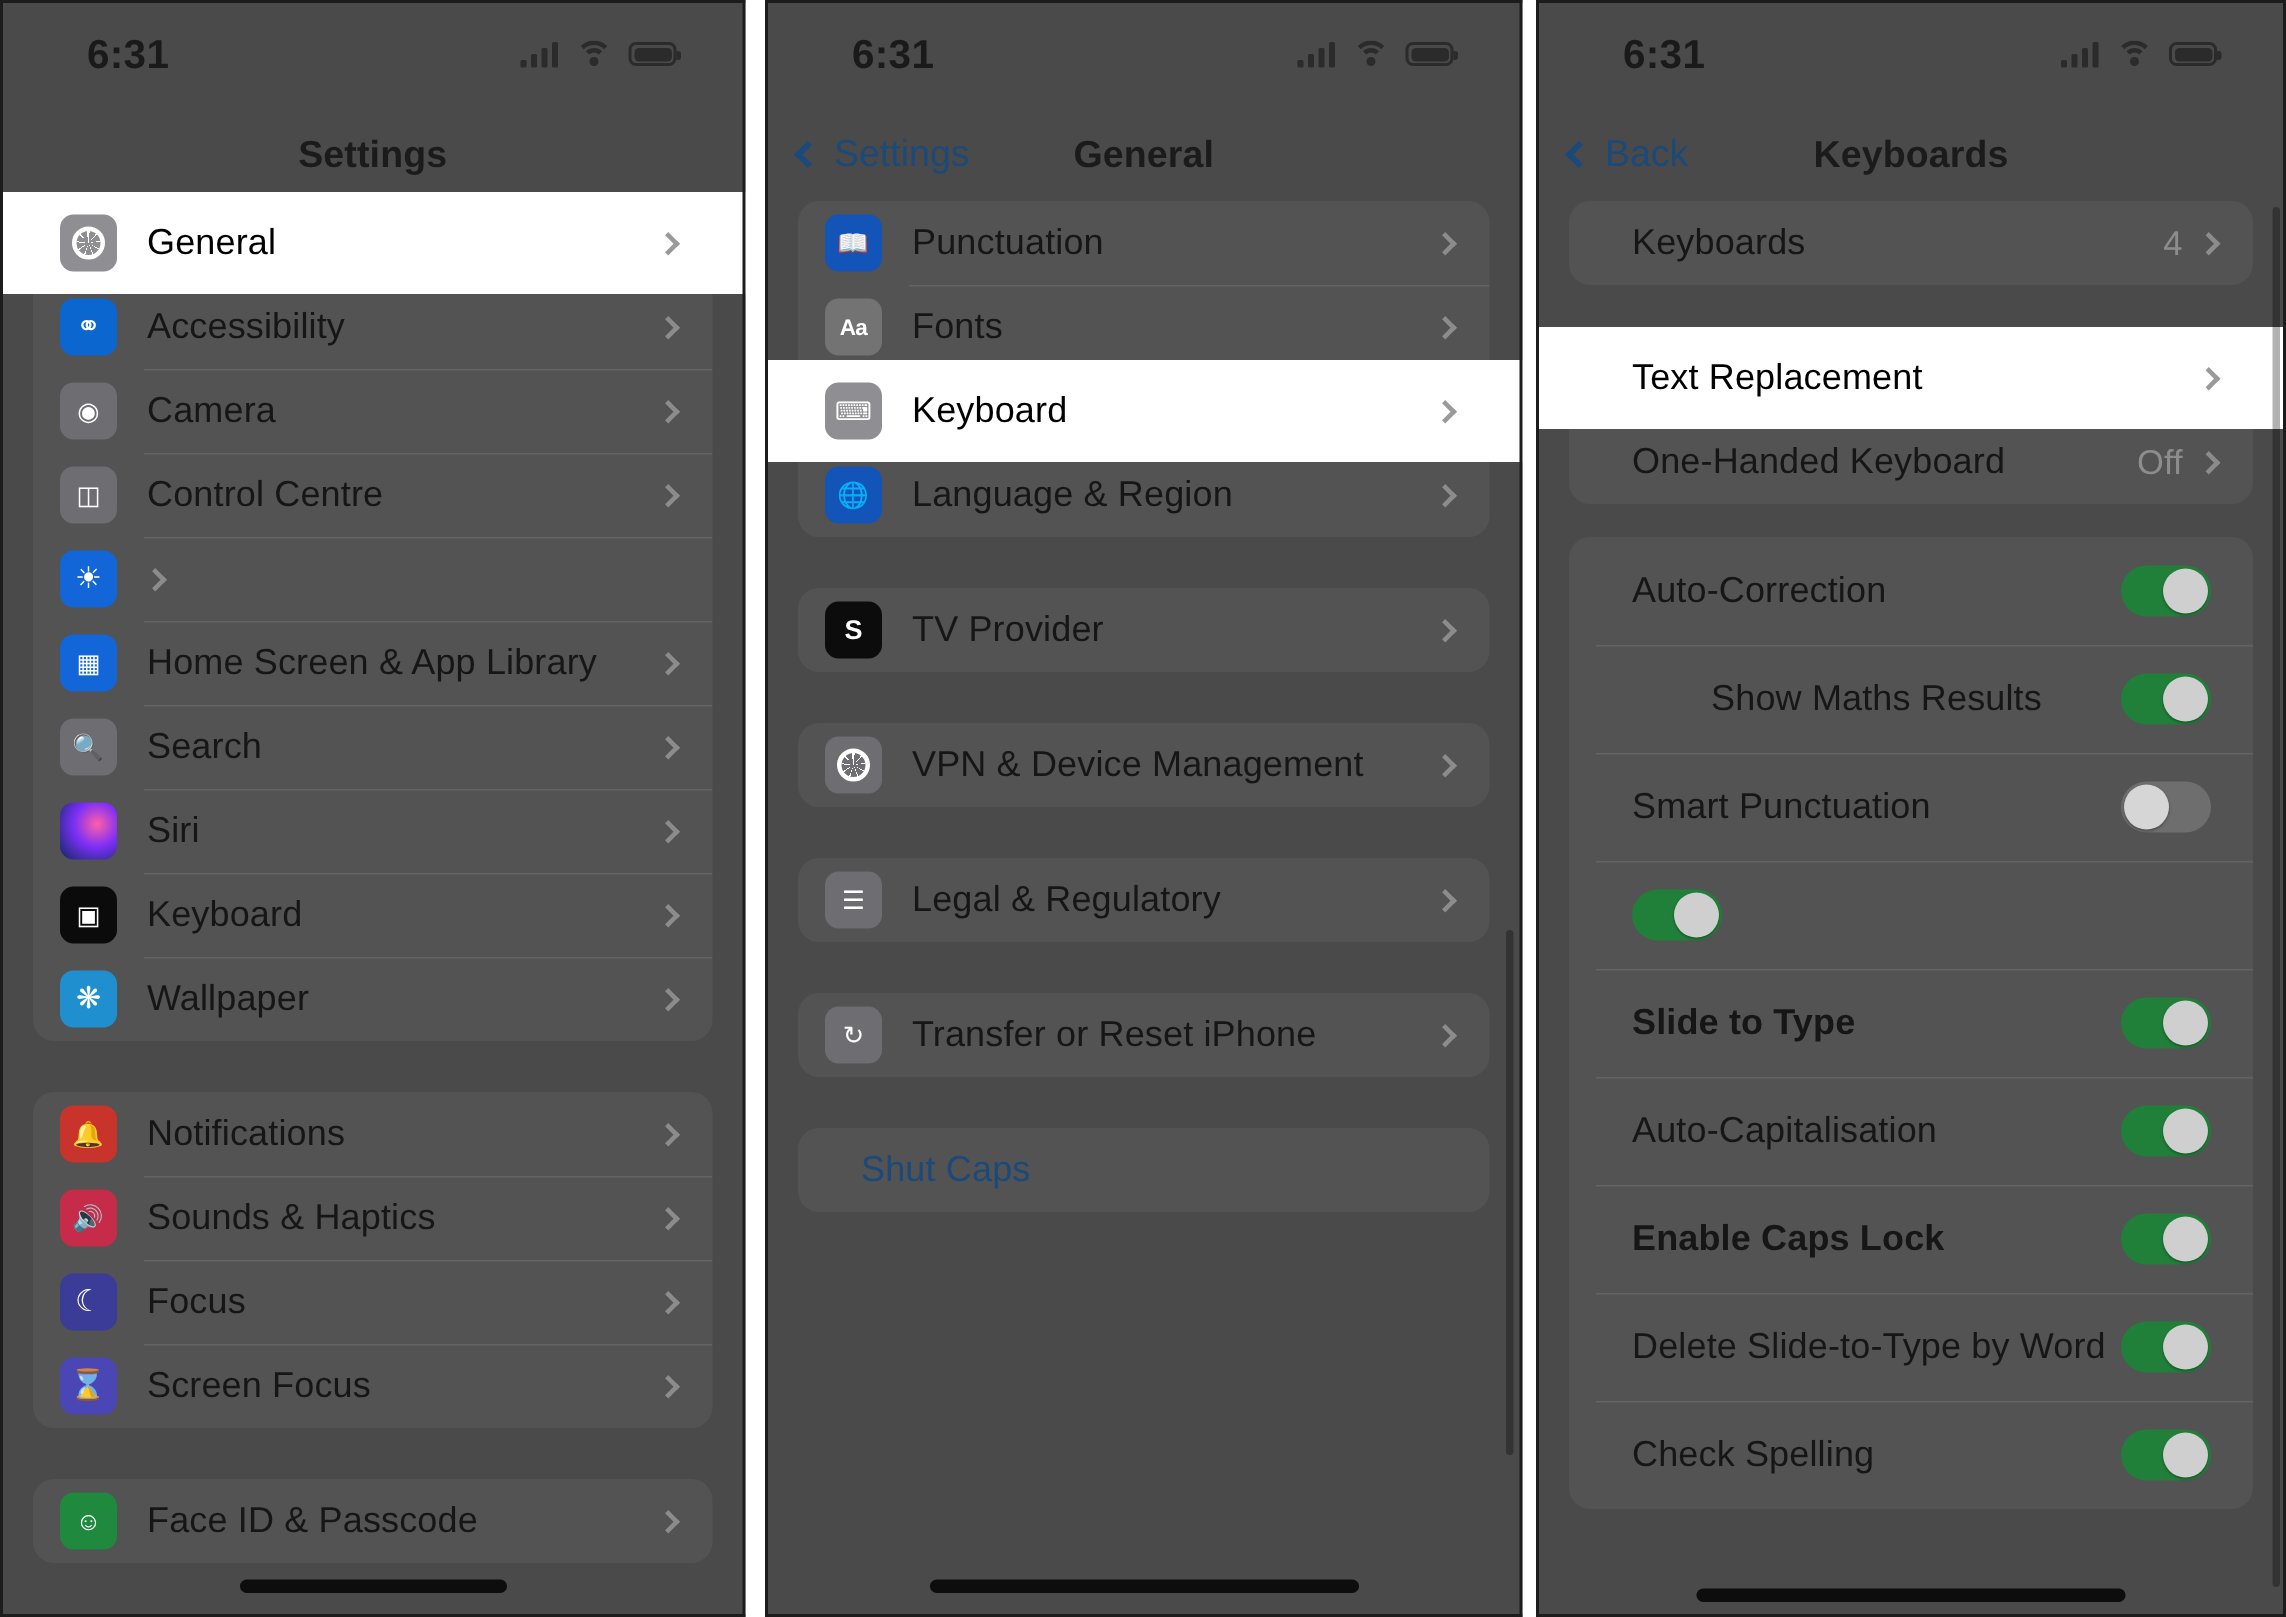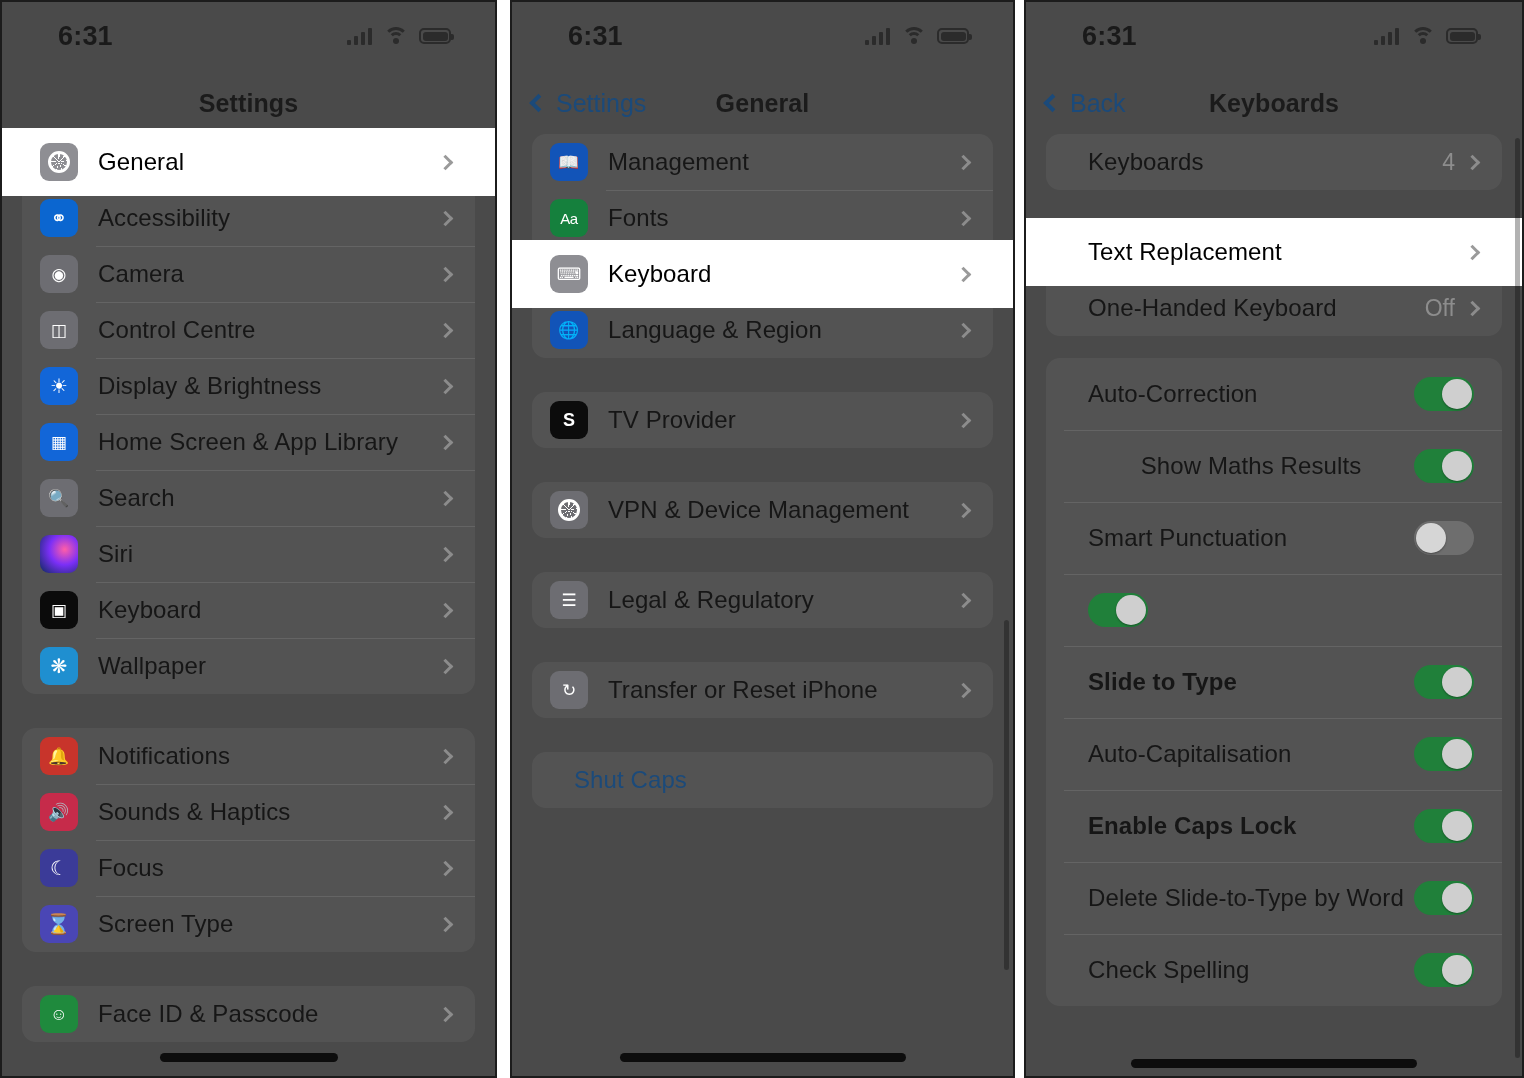--- a/index.html
+++ b/index.html
@@ -183,21 +183,21 @@
   .srch  { background:#6d6d72; }
   .siri  { background: radial-gradient(circle at 65% 38%, #ff5ea8 0%, #7b2ff7 45%, #0b2a5b 100%); }
   .stby  { background:#0b0b0b; }
   .wall  { background:#1f8fd0; }
   .noti  { background:#c8342b; }
   .snd   { background:#c62b4a; }
   .foc   { background:#3b3b98; }
   .scrt  { background:#4a46b5; }
   .faceid{ background:#1f8a3d; }
   .dict  { background:#1254b8; }
-  .fonts { background:#15803d; font-size:15px; font-weight:400; letter-spacing:-.5px;}
+  .fonts { background:#737373; font-size:15px; font-weight:700; letter-spacing:-.5px;}
   .kbd   { background:#8e8e93; }
   .lang  { background:#1254b8; }
   .tvp   { background:#0c0c0c; font-weight:700; font-size:18px;}
   .vpn   { background:#6d6d72; }
   .legal { background:#6d6d72; }
   .reset { background:#6d6d72; }
 
   .glyph { font-size:20px; line-height:1; }
   .glyph.sm { font-size:17px; }
 </style>
@@ -262,21 +262,20 @@
           <span class="ico ctrl">
               <span class="glyph sm">◫</span>
             </span>
           <span class="label">Control Centre</span>
           <span class="chev"></span>
         </div>
         <div class="row">
           <span class="ico disp">
               <span class="glyph">☀</span>
             </span>
-          <span class="label">Display &amp; Brightness</span>
           <span class="chev"></span>
         </div>
         <div class="row">
           <span class="ico home">
               <span class="glyph sm">▦</span>
             </span>
           <span class="label">Home Screen &amp; App Library</span>
           <span class="chev"></span>
         </div>
         <div class="row">
@@ -328,21 +327,21 @@
           <span class="ico foc">
               <span class="glyph">☾</span>
             </span>
           <span class="label">Focus</span>
           <span class="chev"></span>
         </div>
         <div class="row">
           <span class="ico scrt">
               <span class="glyph">⌛</span>
             </span>
-          <span class="label">Screen Type</span>
+          <span class="label">Screen Focus</span>
           <span class="chev"></span>
         </div>
       </div>
 
       <div class="spacer"></div>
 
       <div class="group">
         <div class="row">
           <span class="ico faceid">
               <span class="glyph sm">☺</span>
@@ -392,21 +391,21 @@
       </div>
       <div class="nav-title">General</div>
     </div>
 
     <div class="scroller">
       <div class="group">
         <div class="row">
           <span class="ico dict">
               <span class="glyph sm">📖</span>
             </span>
-          <span class="label">Management</span>
+          <span class="label">Punctuation</span>
           <span class="chev"></span>
         </div>
         <div class="row">
           <span class="ico fonts">Aa</span>
           <span class="label">Fonts</span>
           <span class="chev"></span>
         </div>
         <div class="row hl">
           <span class="ico kbd">
               <span class="glyph sm">⌨</span>

